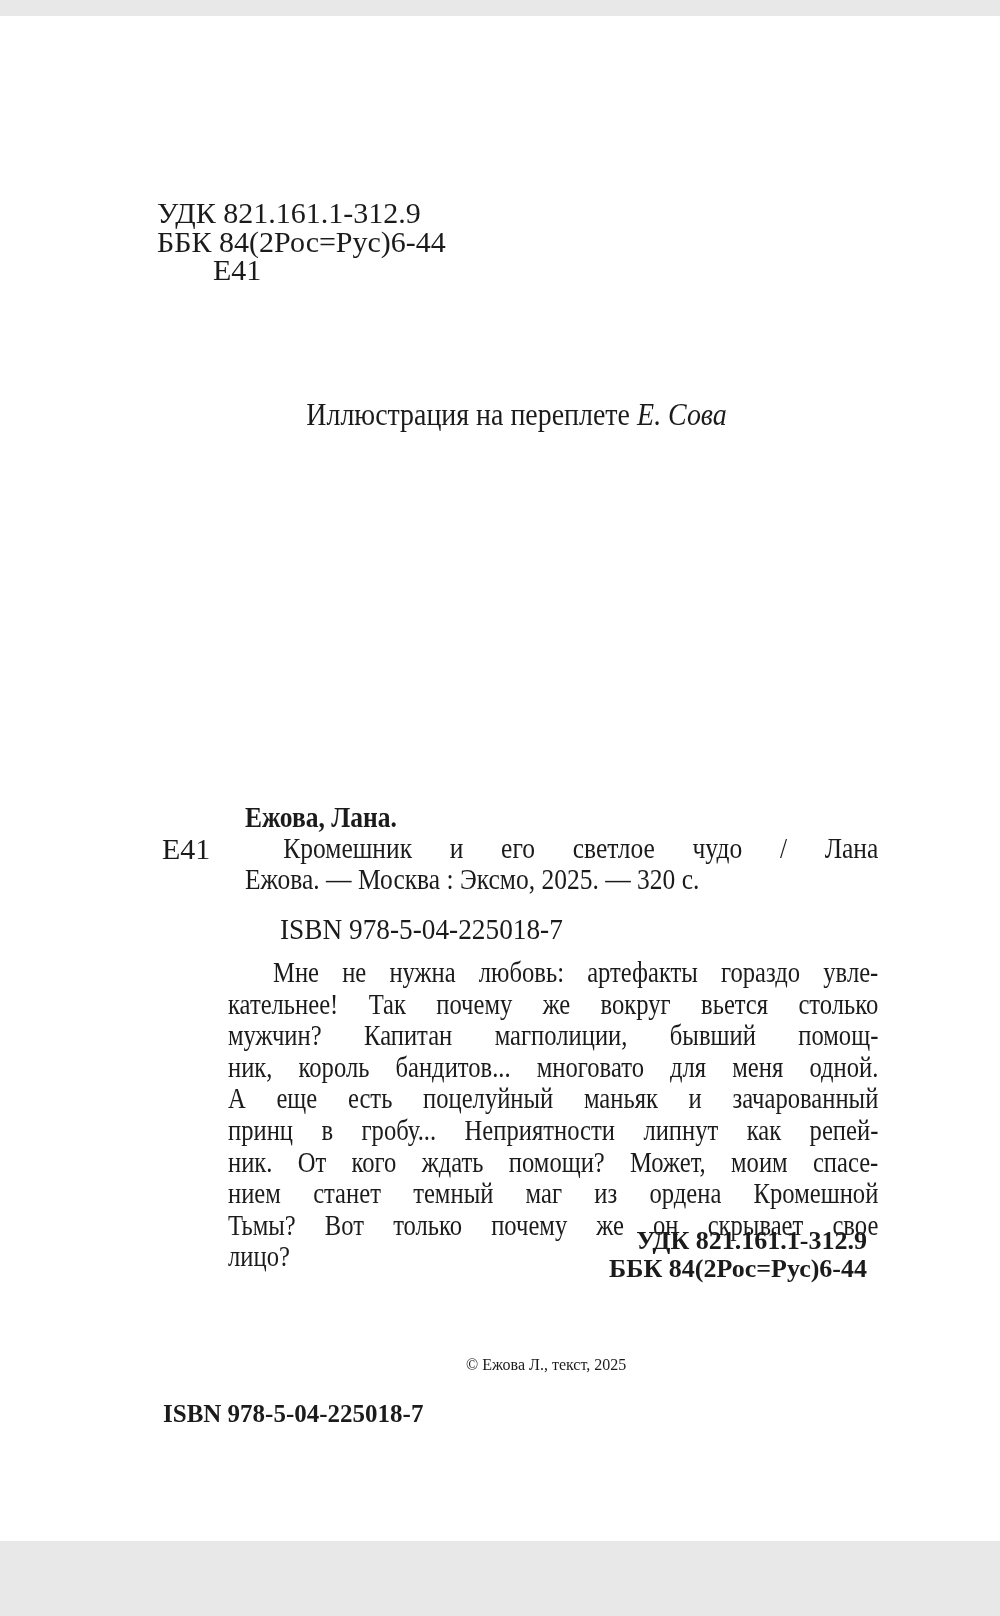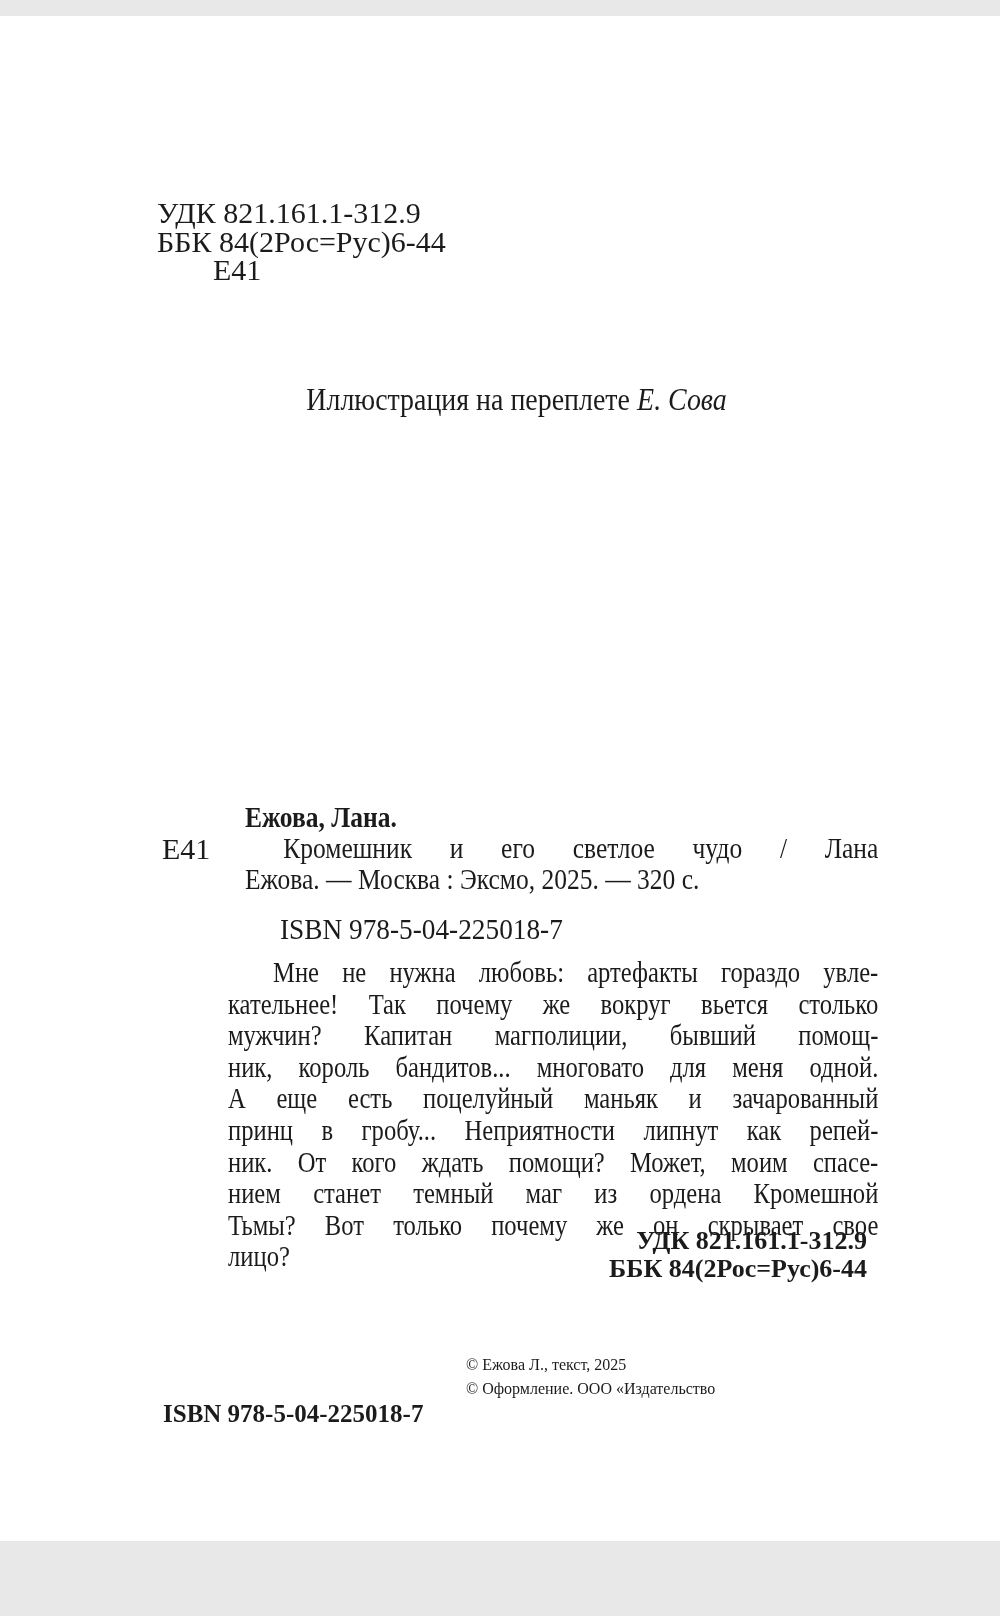--- a/index.html
+++ b/index.html
@@ -13,21 +13,21 @@
     font-family: "Liberation Serif", serif;
     overflow: hidden;
   }
   .abs { position: absolute; }
 
   
   .top-class { left: 157px; top: 183px; font-size: 30px; line-height: 28.5px; }
   .top-class .code-line { padding-left: 56px; }
 
   
-  .ill-credit { left: 155px; top: 366px; width: 723px; text-align: center; font-size: 31px; }
+  .ill-credit { left: 155px; top: 381px; width: 723px; text-align: center; font-size: 31px; }
   .ill-inner { display: inline-block; transform: scaleX(0.9); transform-origin: center top; white-space: nowrap; }
   .ill-prefix { margin-right: 0.26em; }
   .ill-artist { font-style: italic; }
 
   
   .margin-code { left: 162px; top: 816px; font-size: 30px; }
   .catalog { left: 245px; top: 785px; width: 745px; transform: scaleX(0.85); transform-origin: left top;
              font-size: 30px; line-height: 31px; }
   .catalog .author { font-weight: bold; }
   .catalog .tline1 { padding-left: 45px; text-align: justify; text-align-last: justify; }
@@ -88,18 +88,17 @@
     <div class="jlast">лицо?</div>
   </div>
 
   <div class="abs bottom-class">
     <div>УДК 821.161.1-312.9</div>
     <div>ББК 84(2Рос=Рус)6-44</div>
   </div>
 
   <div class="abs copyrights">
     <div>© Ежова Л., текст, 2025</div>
-    <div>© Оформление. ООО «Издательство</div>
   </div>
 
   <div class="abs footer-isbn">ISBN 978-5-04-225018-7</div>
 
 </div>
 
 </body></html>

